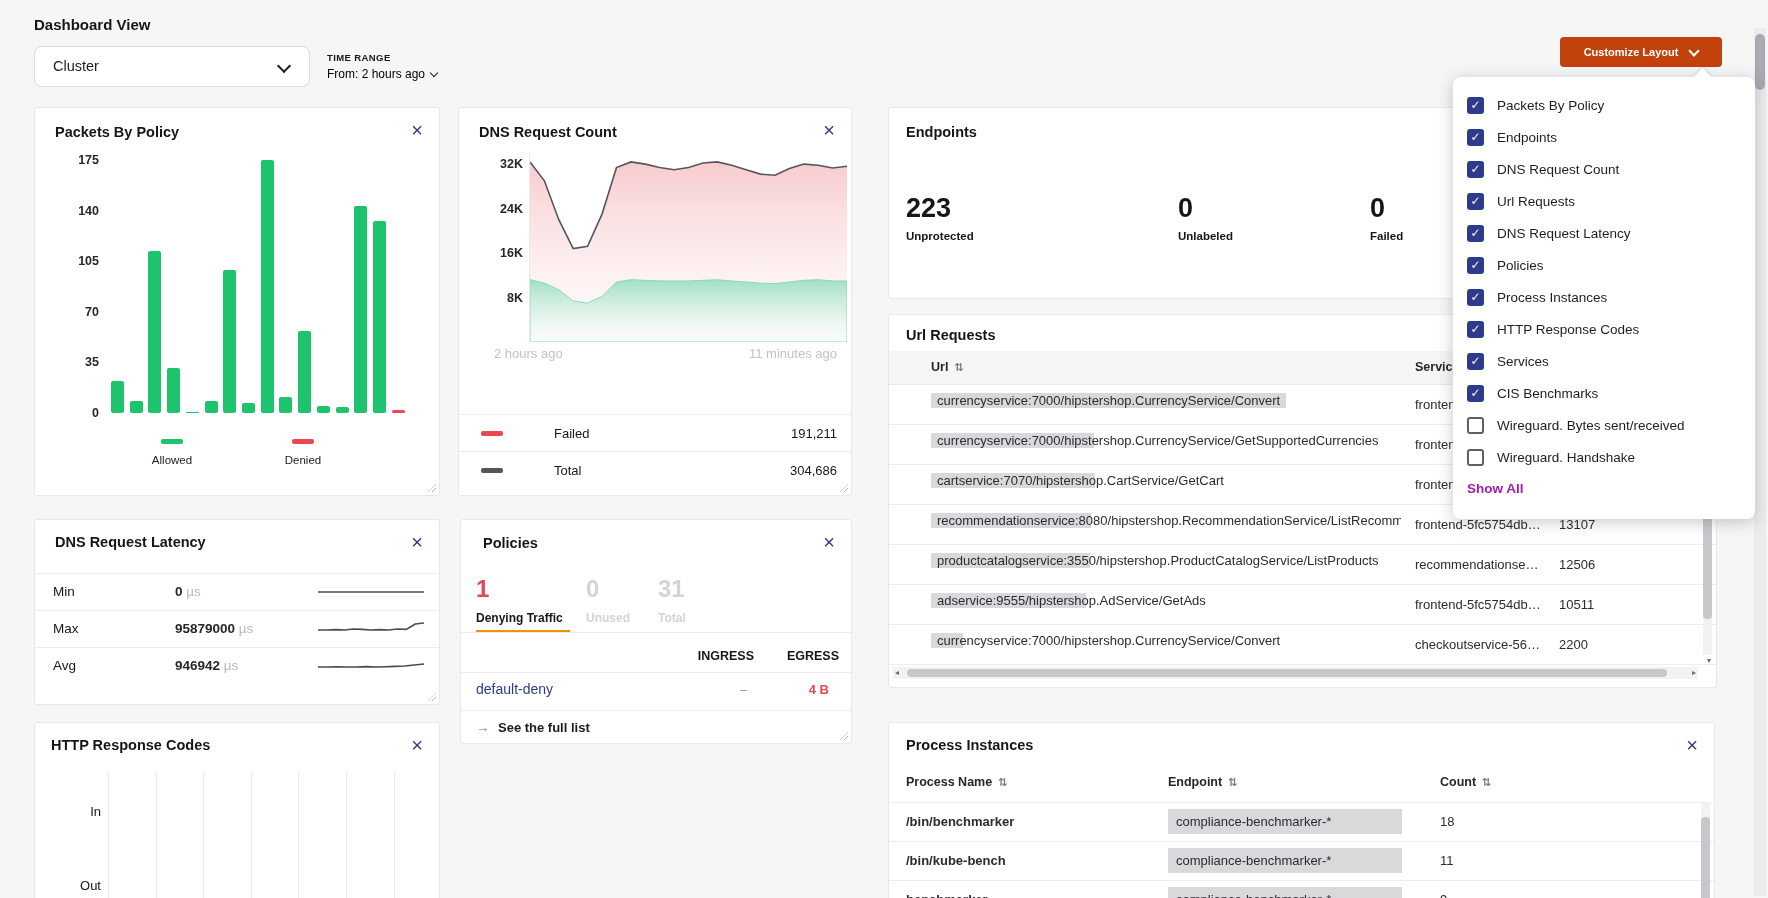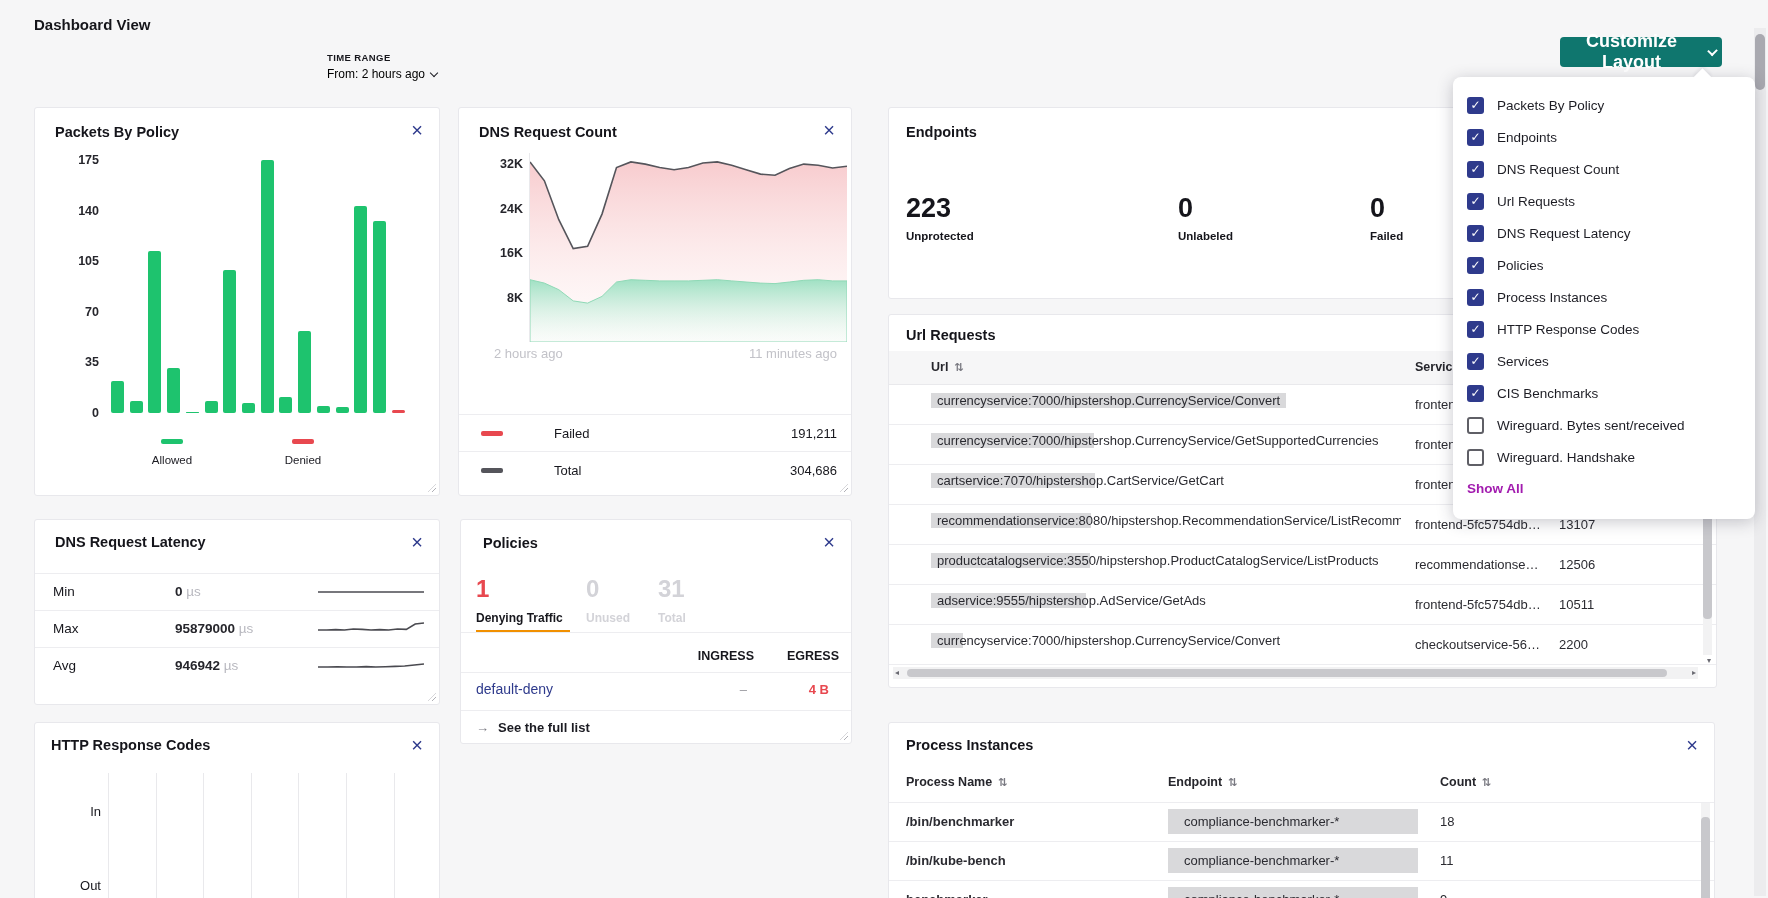--- a/index.html
+++ b/index.html
@@ -12,22 +12,22 @@
   .view-select{position:absolute;left:34px;top:46px;width:276px;height:41px;background:#fff;
     border:1px solid #dcdce0;border-radius:8px;box-sizing:border-box;cursor:pointer;}
   .view-select .vs-value{position:absolute;left:18px;top:11px;font-size:14.5px;color:#1b1b22;}
   .chev{display:inline-block;width:8px;height:8px;border-right:2px solid #1b1b22;
     border-bottom:2px solid #1b1b22;transform:rotate(45deg);}
   .view-select .chev{position:absolute;right:20px;top:14px;}
   .time-range{position:absolute;left:327px;top:52px;cursor:pointer;}
   .tr-label{font-size:9.5px;font-weight:700;letter-spacing:.4px;color:#17171d;}
   .tr-value{font-size:12px;color:#000000;margin-top:4px;}
   .tr-value .chev{width:5px;height:5px;border-width:1.5px;margin-left:6px;vertical-align:2px;}
-  .customize-btn{position:absolute;left:1560px;top:37px;width:162px;height:30px;background:#0f766e;
-    border:none;border-radius:4px;color:#fff;font-size:18px;font-weight:600;cursor:pointer;z-index:6;
+  .customize-btn{position:absolute;left:1560px;top:37px;width:162px;height:30px;background:#c2410c;
+    border:none;border-radius:4px;color:#fff;font-size:11px;font-weight:600;cursor:pointer;z-index:6;
     font-family:inherit;display:flex;align-items:center;justify-content:center;gap:12px;}
   .customize-btn .chev{width:6px;height:6px;border-color:#fff;margin-top:-3px;}
   .page-scrollbar{position:absolute;right:2px;top:28px;width:12px;height:868px;background:#ececee;z-index:4;}
   .page-scroll-thumb{position:absolute;top:6px;left:1px;width:10px;height:56px;background:#a9a9b0;border-radius:6px;}
 
   
   .card{position:absolute;background:#fff;border:1px solid #e8e8ec;border-radius:3px;box-sizing:border-box;z-index:1;}
   .card-title{position:absolute;font-size:14.5px;font-weight:700;color:#15151b;}
   .close-x{position:absolute;top:12px;right:16px;font-size:20px;line-height:1;color:#2e3a8c;cursor:pointer;font-weight:400;}
   .rz{position:absolute;right:3px;bottom:3px;width:8px;height:8px;
@@ -120,21 +120,21 @@
 
   
   #card-process{left:888px;top:722px;width:827px;height:220px;}
   #card-process .card-title{left:17px;top:14px;}
   #proc-header{position:absolute;left:0;top:52px;width:100%;height:24px;}
   .proc-h{position:absolute;top:0;font-size:12.5px;font-weight:700;color:#26262c;}
   #proc-rows{position:absolute;left:0;top:79px;width:100%;}
   .proc-row{position:relative;height:38px;border-top:1px solid #ededf0;}
   .proc-name{position:absolute;left:17px;top:11px;font-size:13px;color:#2b2b31;font-weight:bold;}
   .proc-ep{position:absolute;left:279px;top:6px;font-size:13px;color:#2b2b31;}
-  .ep-hl{display:inline-block;width:218px;background:#d9d9db;padding:5px 16px;}
+  .ep-hl{display:inline-block;width:218px;background:#d9d9db;padding:5px 8px;}
   .proc-cnt{position:absolute;left:551px;top:11px;font-size:13px;color:#2b2b31;}
   #proc-vscroll{position:absolute;right:4px;top:80px;width:9px;height:140px;background:#f2f2f3;}
   #proc-vthumb{position:absolute;top:14px;left:0;width:9px;height:90px;background:#c8c8cc;border-radius:4px;}
 
   
   .dropdown-panel{position:absolute;left:1453px;top:77px;width:302px;height:442px;background:#fff;
      border-radius:8px;box-shadow:0 3px 16px rgba(40,40,60,.25);z-index:10;box-sizing:border-box;padding:12px 0 0 14px;}
   .dropdown-caret{position:absolute;top:-6px;left:243px;width:13px;height:13px;background:#fff;transform:rotate(45deg);
      box-shadow:-2px -2px 3px rgba(40,40,60,.08);}
   .menu-item{display:flex;align-items:center;height:32px;gap:13px;cursor:pointer;}
@@ -144,20 +144,24 @@
   .checkbox.unchecked{background:#fff;border:2px solid #5f5f66;}
   .menu-label{font-size:13.5px;font-weight:500;color:#1d1d24;}
   .show-all{height:32px;line-height:32px;font-size:13.5px;font-weight:700;color:#a21caf;cursor:pointer;}
 </style>
 </head>
 <body>
 
 <div class="stage">
 
   <div class="page-title">Dashboard View</div>
+  <div class="view-select">
+    <span class="vs-value">Cluster</span>
+    <span class="chev"></span>
+  </div>
   <div class="time-range">
     <div class="tr-label">TIME RANGE</div>
     <div class="tr-value">
       <span>From: 2 hours ago</span><span class="chev"></span>
     </div>
   </div>
   <button class="customize-btn">
     <span>Customize Layout</span>
     <span class="chev"></span>
   </button>

